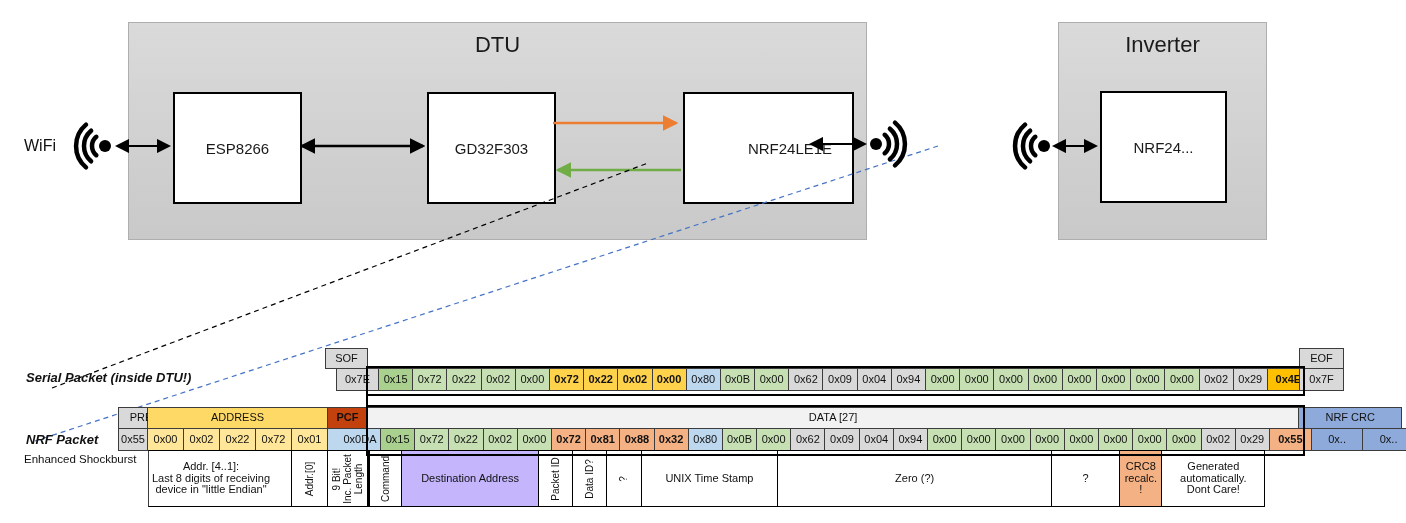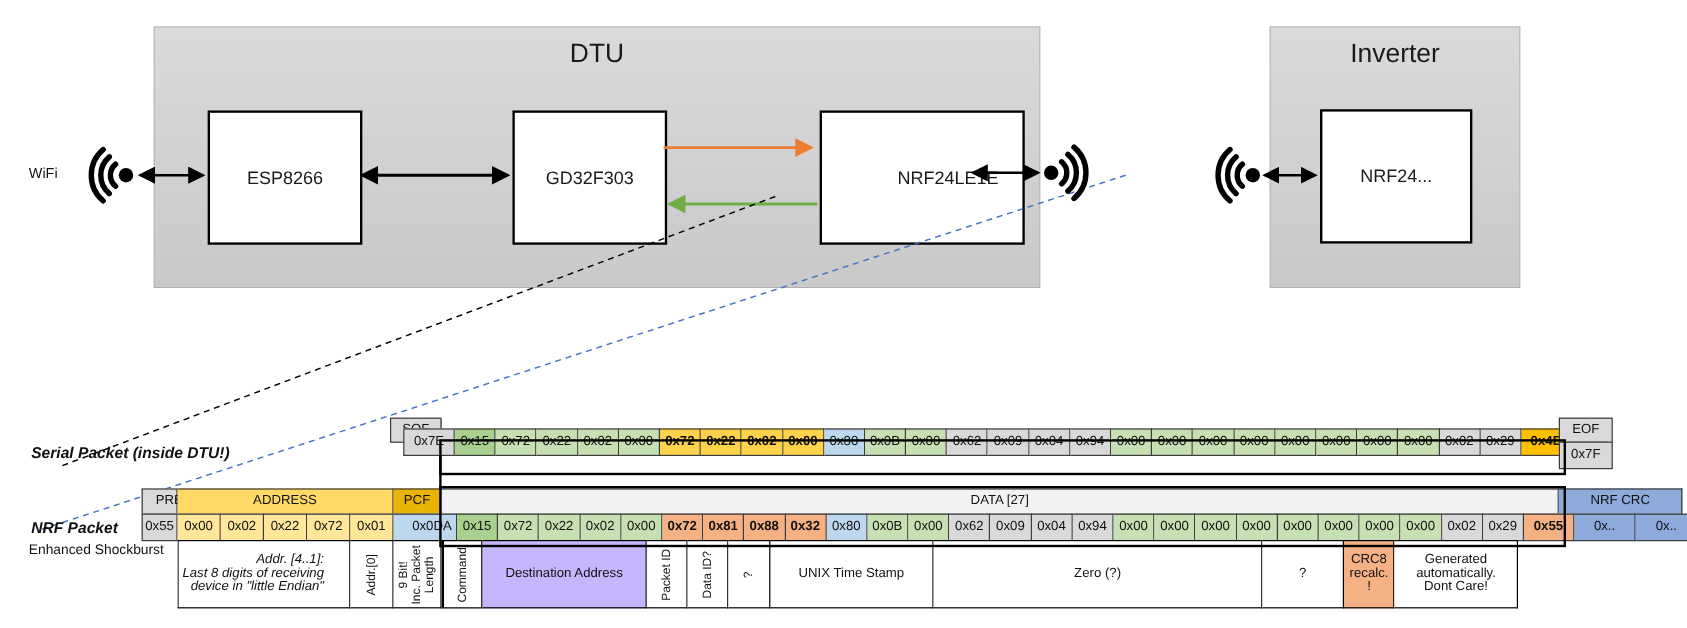--- a/index.html
+++ b/index.html
@@ -11,21 +11,21 @@
   .chip{background:#fff;border:2px solid #000;display:flex;align-items:center;justify-content:center;
         font-size:15px;color:#1a1a1a;}
   .pktlabel{font-size:13px;font-weight:bold;font-style:italic;color:#111;}
   .sublabel{font-size:11.5px;color:#111;}
   .row{display:flex;align-items:stretch;}
   .cell{box-sizing:border-box;border:1px solid #3c3c3c;border-left:none;display:flex;
         align-items:center;justify-content:center;font-size:11px;line-height:1.05;
         white-space:pre-line;text-align:center;background:#fff;}
   .row .cell:first-child{border-left:1px solid #3c3c3c;}
   .cell.bold{font-weight:bold;}
-  .cell.left{justify-content:flex-start;text-align:right;padding-left:3px;font-style:italic;}
+  .cell.left{justify-content:flex-start;text-align:center;padding-left:3px;}
   .ann .cell{border-color:#000;}
   .vcell{position:relative;overflow:visible;}
   .vt{position:absolute;left:50%;top:50%;transform:translate(-50%,-50%) rotate(-90deg);
       white-space:pre;font-size:10px;line-height:1.12;text-align:center;}
   .thickline{position:absolute;border:2px solid #000;pointer-events:none;background:transparent;}
   svg{position:absolute;left:0;top:0;pointer-events:none;}
 </style>
 </head>
 <body>
 
@@ -44,21 +44,21 @@
   <div class="abs chip" style="left:427px;top:92px;width:125px;height:108px;">
     <span>GD32F303</span>
   </div>
   <div class="abs chip" style="left:683px;top:92px;width:124px;height:108px;padding-left:43px;">
     <span>NRF24LE1E</span>
   </div>
   <div class="abs chip" style="left:1100px;top:91px;width:123px;height:108px;">
     <span>NRF24...</span>
   </div>
 
-  <div class="abs" style="left:24px;top:137px;font-size:12px;text-align:right;">WiFi</div>
+  <div class="abs" style="left:24px;top:137px;font-size:16px;text-align:right;">WiFi</div>
 
   <svg width="1406" height="523">
     <defs>
       <marker id="mB" viewBox="0 0 10 10" refX="8.5" refY="5" markerWidth="6.5" markerHeight="6.5" orient="auto-start-reverse">
         <path d="M0,0 L10,5 L0,10 z" fill="#000"></path>
       </marker>
       <marker id="mO" viewBox="0 0 10 10" refX="8.5" refY="5" markerWidth="6.5" markerHeight="6.5" orient="auto">
         <path d="M0,0 L10,5 L0,10 z" fill="#ED7D31"></path>
       </marker>
       <marker id="mG" viewBox="0 0 10 10" refX="8.5" refY="5" markerWidth="6.5" markerHeight="6.5" orient="auto">
@@ -108,21 +108,21 @@
       <circle cx="1044" cy="146" r="6" fill="#000" stroke="none"></circle>
     </g>
   </svg>
 
   <div class="abs pktlabel" style="left:26px;top:370px;">Serial Packet (inside DTU!)</div>
 
   <div class="abs row" style="left:325px;top:348px;height:21px;">
     <div class="cell" style="width:43px;background:#D9D9D9;">SOF</div>
   </div>
 
-  <div class="abs row" id="serial-values" style="left:325px;top:357px;height:23px;padding-left:11px;">
+  <div class="abs row" id="serial-values" style="left:325px;top:368px;height:23px;padding-left:11px;">
       <div class="cell" style="width: 43px; background: rgb(217, 217, 217);">0x7E</div>
       <div class="cell" style="width: 34.2px; background: rgb(169, 208, 142);">0x15</div>
       <div class="cell" style="width: 34.2px; background: rgb(198, 224, 180);">0x72</div>
       <div class="cell" style="width: 34.2px; background: rgb(198, 224, 180);">0x22</div>
       <div class="cell" style="width: 34.2px; background: rgb(198, 224, 180);">0x02</div>
       <div class="cell" style="width: 34.2px; background: rgb(198, 224, 180);">0x00</div>
       <div class="cell bold" style="width: 34.2px; background: rgb(255, 210, 75);">0x72</div>
       <div class="cell bold" style="width: 34.2px; background: rgb(255, 210, 75);">0x22</div>
       <div class="cell bold" style="width: 34.2px; background: rgb(255, 210, 75);">0x02</div>
       <div class="cell bold" style="width: 34.2px; background: rgb(255, 210, 75);">0x00</div>
@@ -152,21 +152,21 @@
   <div class="abs row" style="left:1299px;top:368px;height:23px;">
     <div class="cell" style="width:45px;background:#D9D9D9;">0x7F</div>
   </div>
 
   <div class="abs pktlabel" style="left:26px;top:432px;">NRF Packet</div>
   <div class="abs sublabel" style="left:24px;top:453px;">Enhanced Shockburst</div>
 
   <div class="abs row" id="nrf-header" style="left:118px;top:407px;height:22px;">
     <div class="cell" style="width:30px;background:#D9D9D9;padding-left:16px;">PRE</div>
     <div class="cell" style="width:180px;background:#FFD966;">ADDRESS</div>
-    <div class="cell" style="width:40px;background:#eab308;">PCF</div>
+    <div class="cell" style="width:40px;background:#c2410c;font-weight:bold;">PCF</div>
     <div class="cell" style="width:931.2px;background:#F2F2F2;">DATA [27]</div>
     <div class="cell" style="width:103px;background:#8EAADB;">NRF CRC</div>
   </div>
 
   <div class="abs row" id="nrf-values" style="left:118px;top:428px;height:23px;">
       <div class="cell" style="width: 30px; background: rgb(217, 217, 217);">0x55</div>
       <div class="cell" style="width: 36px; background: rgb(255, 230, 153);">0x00</div>
       <div class="cell" style="width: 36px; background: rgb(255, 230, 153);">0x02</div>
       <div class="cell" style="width: 36px; background: rgb(255, 230, 153);">0x22</div>
       <div class="cell" style="width: 36px; background: rgb(255, 230, 153);">0x72</div>

